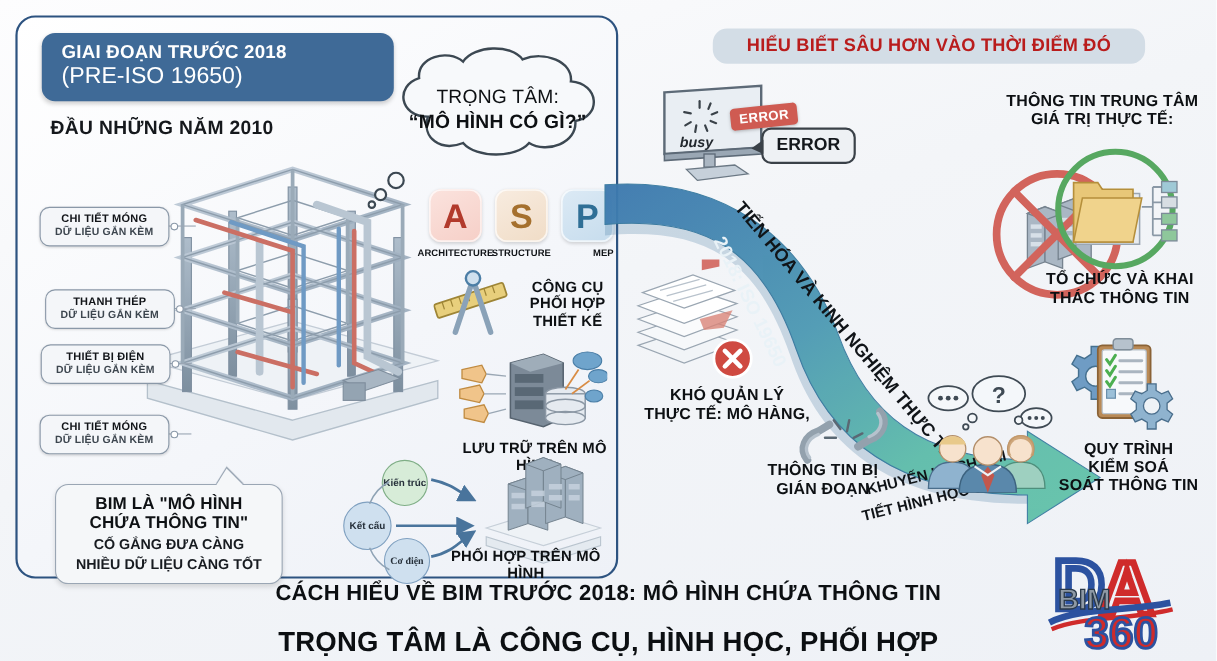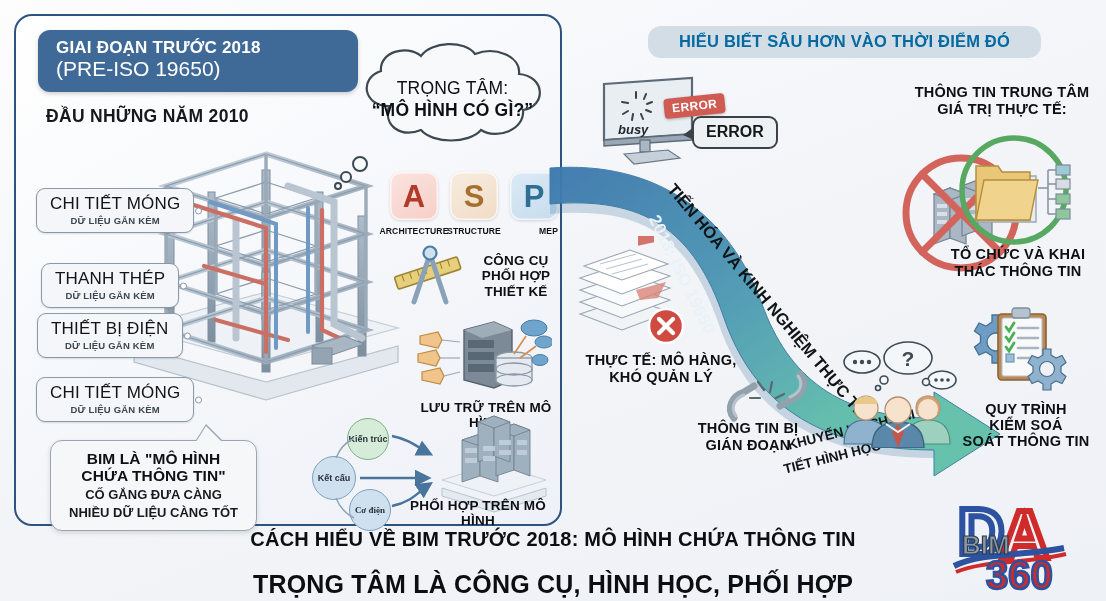--- a/index.html
+++ b/index.html
@@ -46,21 +46,21 @@
 
   
   .tag {
     background: #f4f6f9;
     border: 1.6px solid #8a98a8;
     border-radius: 9px;
     padding: 5px 13px 6px 13px;
     text-align: center;
     box-shadow: 0 1px 2px rgba(0,0,0,.12);
   }
-  .tag .t1 { font-size: 17px; font-weight: 400; color: #111418; letter-spacing:.2px; white-space: nowrap;}
+  .tag .t1 { font-size: 10px; font-weight: 700; color: #111418; letter-spacing:.2px; white-space: nowrap;}
   .tag .t2 { font-size: 9.5px; font-weight: 600; color: #3c4characters; }
   .tag .t2 { color:#3d464f; letter-spacing:.2px; white-space: nowrap; margin-top:1px;}
   .tag-dot {
     position:absolute; right:-9px; top:50%; transform: translateY(-50%);
     width: 7px; height: 7px; border-radius: 50%; background:#fff;
     border: 1.4px solid #8a98a8;
   }
   .leader { position:absolute; height:1.4px; background:#9aa6b4; }
 
   
@@ -126,21 +126,21 @@
   }
   #fc-kt { background:#d7ecd8; border-color:#7fae86; }
   #fc-kc { background:#cfe0ef; border-color:#7fa0c0; }
   #fc-cd { background:#cfe0ef; border-color:#7fa0c0; }
 
   
   #right-title {
     left: 648px; top: 26px; width: 393px;
     background: #d3dde6; border-radius: 13px;
     text-align:center; padding: 6px 4px 7px 4px;
-    color:#0369a1; font-size: 16.5px; font-weight: 700; letter-spacing: .2px;
+    color:#b91c1c; font-size: 16.5px; font-weight: 700; letter-spacing: .2px;
     white-space: nowrap;
   }
   .rlabel {
     position:absolute; text-align:center; color:#0d1013;
     font-size: 14.5px; font-weight: 700; line-height: 1.16; letter-spacing:.2px;
   }
 
   
   #arrow-band { left: 548px; top: 150px; width: 470px; height: 340px; }
 
@@ -499,22 +499,22 @@
     </g>
     <rect x="72" y="14" width="16" height="11" fill="#cf5b52" opacity=".85" transform="skewY(-12)"></rect>
     <polygon points="70,54 100,46 92,62 74,64" fill="#d98478" opacity=".8"></polygon>
     <circle cx="100" cy="90" r="17" fill="#cf4a41" stroke="#fff" stroke-width="2.5"></circle>
     <g stroke="#fff" stroke-width="4.2" stroke-linecap="round">
       <line x1="93" y1="83" x2="107" y2="97"></line>
         <line x1="107" y1="83" x2="93" y2="97"></line>
     </g>
   </svg>
   <div class="rlabel" style="left:566px; top:352px; width:190px;">
+    <div>KHÓ QUẢN LÝ</div>
     <div>THỰC TẾ: MÔ HÀNG,</div>
-    <div>KHÓ QUẢN LÝ</div>
   </div>
 
   <svg class="abs" style="left:724px; top:360px;" width="86" height="72" viewBox="0 0 86 72">
     <g fill="none" stroke="#93a1ad" stroke-width="7" stroke-linecap="round">
       <path d="M10 58 C2 48 8 36 20 32 L30 26"></path>
       <path d="M76 14 C84 24 78 36 66 40 L56 46"></path>
     </g>
     <g fill="none" stroke="#b6c2cd" stroke-width="3" stroke-linecap="round">
       <path d="M12 56 C6 48 10 39 20 35"></path>
       <path d="M74 16 C80 24 76 33 66 37"></path>

